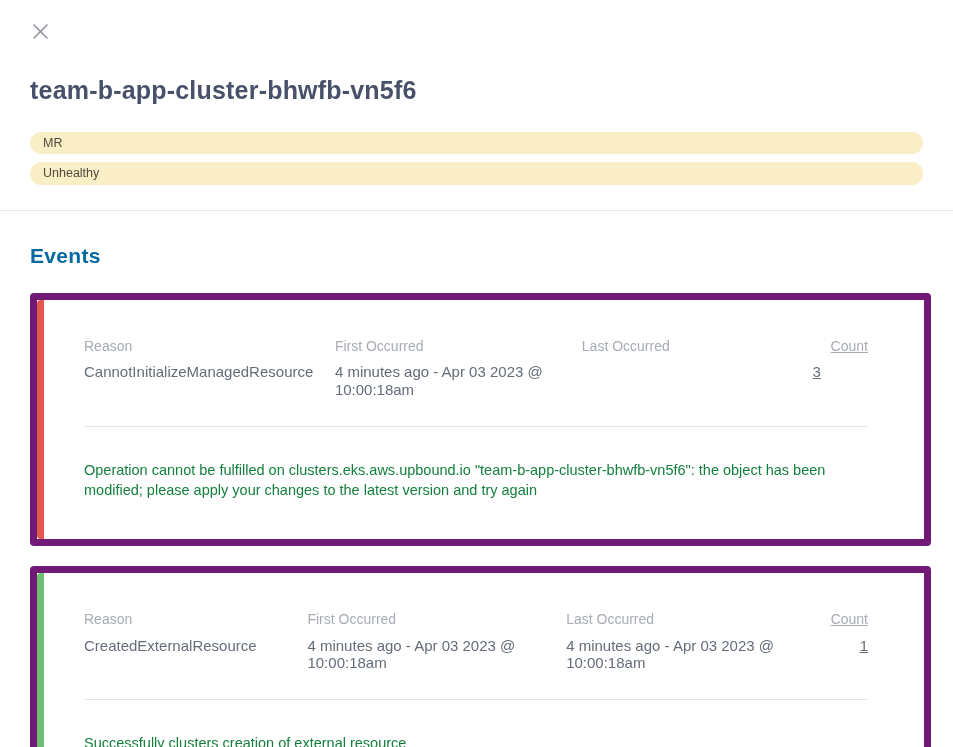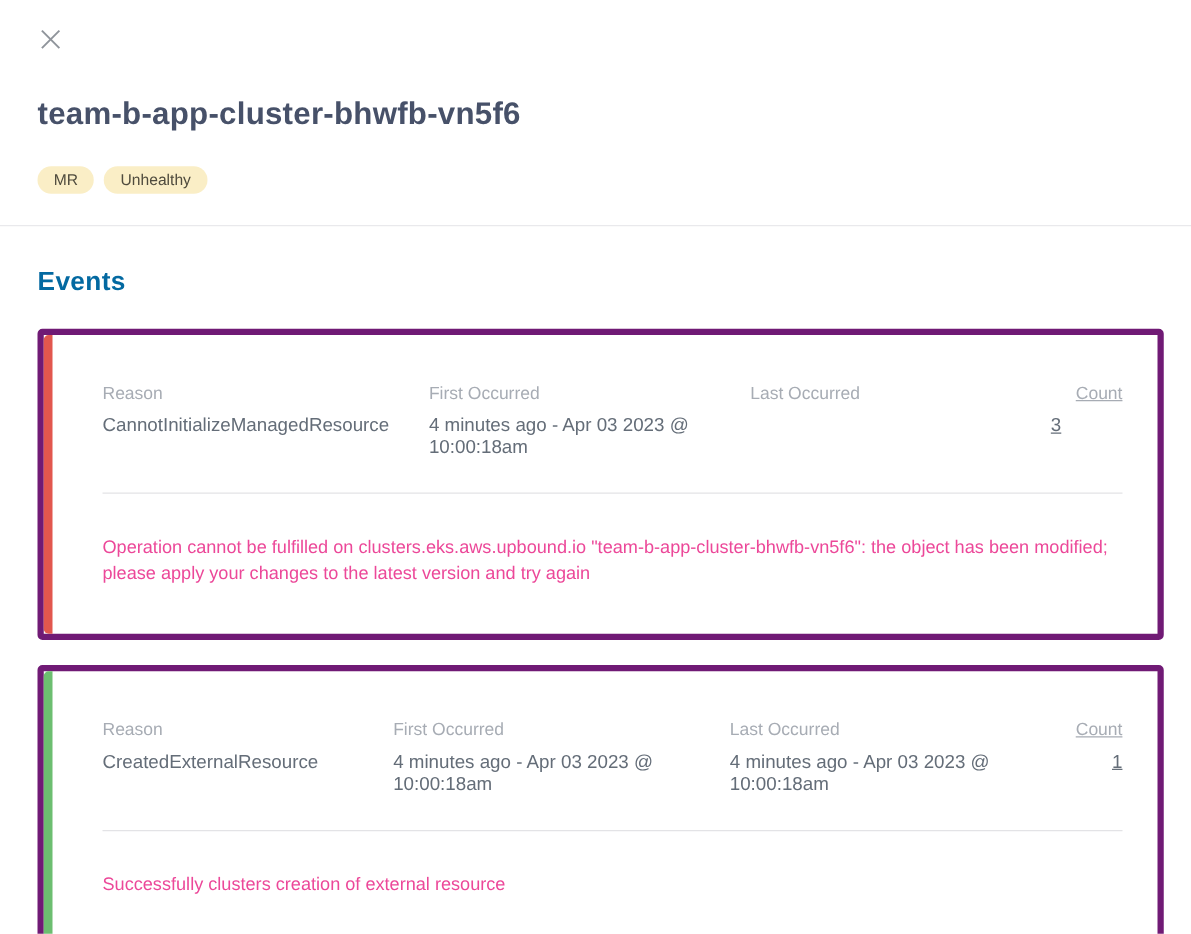--- a/index.html
+++ b/index.html
@@ -14,21 +14,21 @@
     background: none; border: none; cursor: pointer;
     width: 20px; height: 20px; padding: 0;
     display: inline-flex; align-items: center; justify-content: center;
   }
   .page-title {
     margin-top: 32px;
     font-size: 25px; font-weight: 700;
     color: #475169;
     letter-spacing: 0.2px;
   }
-  .badge-row { margin-top: 27px; display: flex; gap: 8px; }
+  .badge-row { margin-top: 27px; display: flex; gap: 8px; flex-direction: column; }
   .badge {
     background: #faeec6;
     color: #4f4b3d;
     font-size: 12.5px;
     padding: 5px 13px;
     border-radius: 12px;
     line-height: 1;
     display: inline-block;
   }
   .page-divider {
@@ -39,23 +39,23 @@
   }
   .content-section { padding: 33px 22px 0 30px; }
   .events-heading {
     font-size: 21px; font-weight: 700;
     color: #0369a1;
     letter-spacing: 0.3px;
   }
   .event-card {
     position: relative;
     margin-top: 25px;
-    border: 5px solid #701a75;
+    border: 7px solid #701a75;
     border-radius: 4px;
-    padding: 38px 28px 38px 47px;
+    padding: 38px 56px 38px 47px;
     background: #ffffff;
   }
   .event-card + .event-card { margin-top: 20px; }
   .status-bar {
     position: absolute;
     left: 0; top: 0; bottom: 0;
     width: 7px;
     border-radius: 4px 0 0 4px;
   }
   .event-grid {
@@ -76,21 +76,21 @@
     padding-right: 18px;
   }
   .count-col { text-align: right; padding-right: 0; text-decoration: underline; }
   .card-divider {
     border: none;
     border-top: 1px solid #e3e3e6;
     margin: 27px 0 33px 0;
   }
   .event-message {
     font-size: 14.5px;
-    color: #ec4899;
+    color: #15803d;
     line-height: 1.42;
   }
 </style>
 </head>
 <body>
 
 <div class="top-section">
   <button class="close-btn" aria-label="Close">
     <span style="display:inline-flex;">
       <svg width="17" height="17" viewBox="0 0 17 17">

